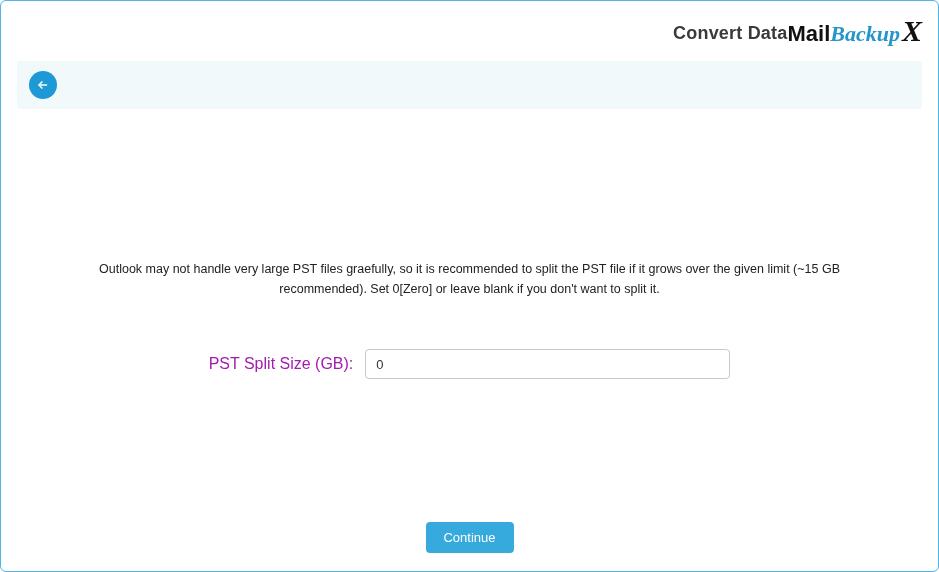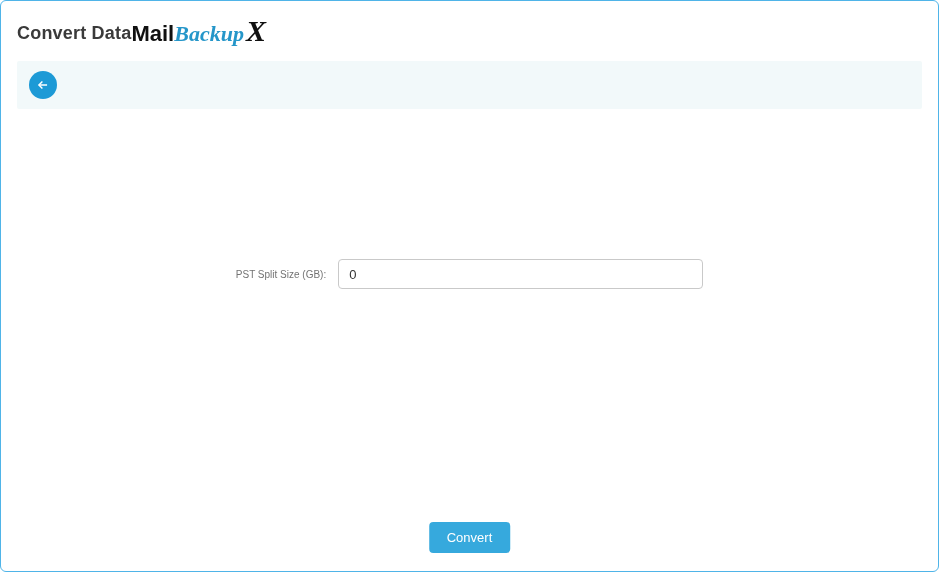--- a/index.html
+++ b/index.html
@@ -12,21 +12,21 @@
       width: 939px;
       height: 572px;
       background: #fff;
       border: 1px solid #4fb4e8;
       border-radius: 6px;
       overflow: hidden;
       position: relative;
     }
     .header {
       display: flex;
-      justify-content: flex-start;
+      justify-content: flex-end;
       align-items: center;
       padding: 18px 16px 14px 16px;
     }
     .page-title {
       font-size: 18px;
       font-weight: 700;
       color: #3a3a3a;
       letter-spacing: 0.2px;
     }
     .logo {
@@ -86,22 +86,22 @@
       line-height: 1.6;
       margin-bottom: 50px;
     }
     .form-row {
       display: flex;
       align-items: center;
       justify-content: center;
       gap: 12px;
     }
     .field-label {
-      font-size: 10px;
-      color: #737373;
+      font-size: 16px;
+      color: #a21caf;
     }
     .split-input {
       width: 365px;
       height: 30px;
       border: 1px solid #c9c9c9;
       border-radius: 4px;
       padding: 0 10px;
       font-size: 13px;
       color: #333;
       outline: none;
@@ -135,19 +135,20 @@
 <div class="back-bar">
   <button class="back-button">
     <svg viewBox="0 0 24 24">
       <line x1="19" y1="12" x2="5" y2="12"></line>
       <polyline points="11 18 5 12 11 6"></polyline>
     </svg>
   </button>
 </div>
 
 <div class="content">
+  <p class="description">Outlook may not handle very large PST files graefully, so it is recommended to split the PST file if it grows over the given limit (~15 GB recommended). Set 0[Zero] or leave blank if you don't want to split it.</p>
   <div class="form-row">
     <label class="field-label">PST Split Size (GB):</label>
     <input type="text" class="split-input" value="0" style="">
   </div>
 </div>
 
-<button class="continue-button">Convert</button>
+<button class="continue-button">Continue</button>
 
 </body></html>

